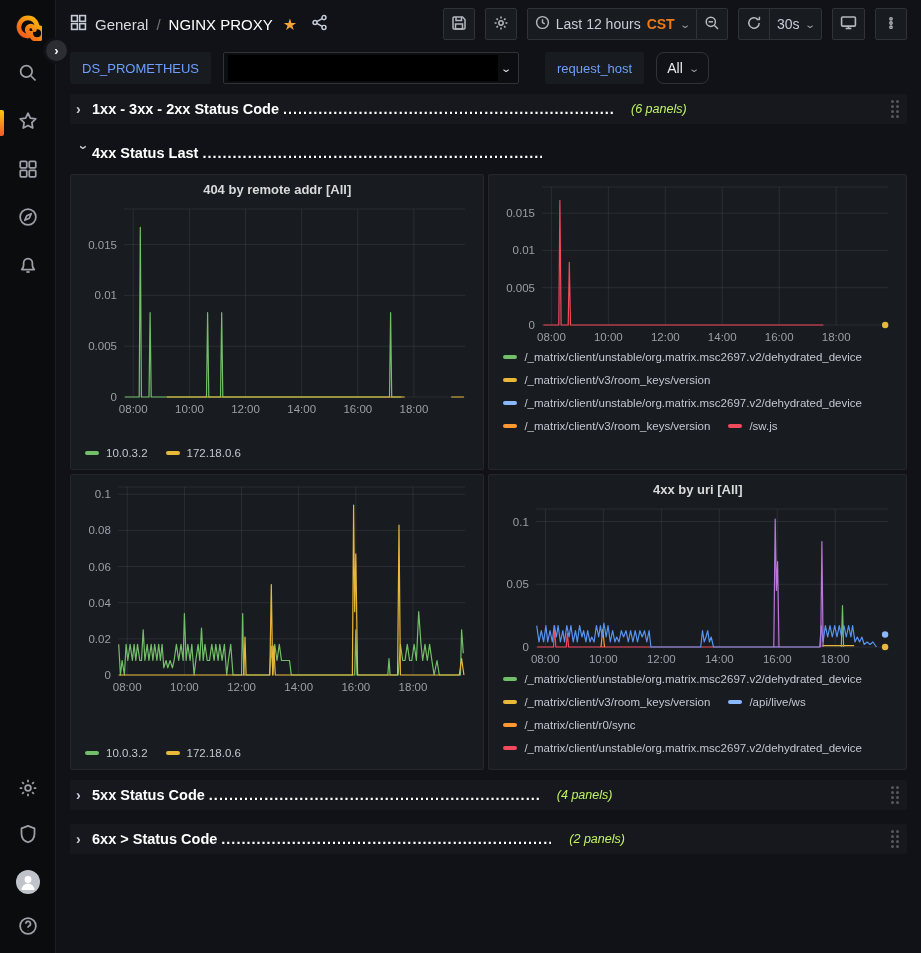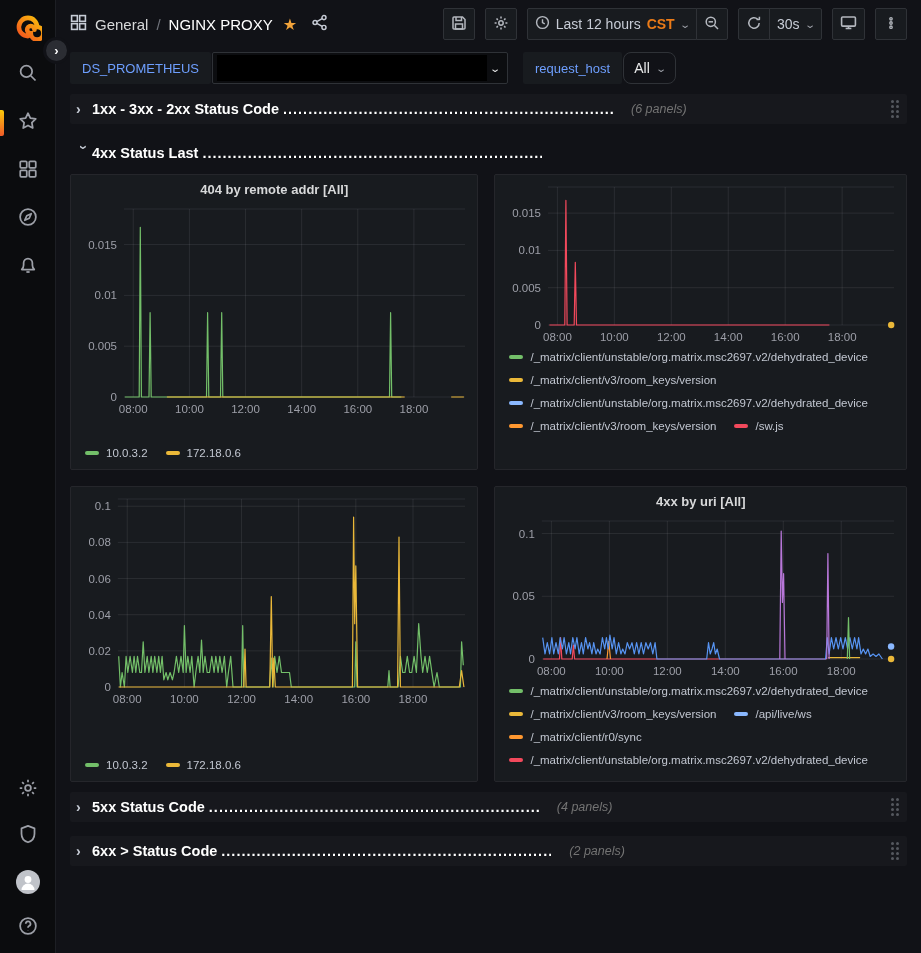--- a/index.html
+++ b/index.html
@@ -36,45 +36,45 @@
   .tb-group { display:flex; }
   .tb-btn { height:32px; min-width:32px; padding:0 7px; background:#181b1f; border:1px solid #2f3237;
     display:flex; align-items:center; justify-content:center; gap:6px; color:#c7ccd6; font-size:14px; cursor:pointer; border-radius:2px; }
   .tb-group .tb-btn { border-radius:0; }
   .tb-group .tb-btn:first-child { border-radius:2px 0 0 2px; }
   .tb-group .tb-btn:last-child { border-radius:0 2px 2px 0; margin-left:-1px; }
   .tb-btn svg { stroke:#b4b8bf; fill:none; stroke-width:1.5; }
   .tz { color:#eb7b18; font-size:14px; font-weight:bold; }
   .caret { font-size:10px; color:#9da0a8; transform:scaleX(1.4); }
 
-  .submenu { height:40px; display:flex; align-items:center; gap:1px; padding:0 14px; flex-shrink:0; }
+  .submenu { height:40px; display:flex; align-items:center; gap:12px; padding:0 14px; flex-shrink:0; }
   .chip-label { height:32px; display:flex; align-items:center; padding:0 12px; background:#181b1f;
     color:#6e9fff; font-size:13px; font-weight:500; border-radius:2px; }
   .var-drop { height:32px; width:296px; border:1px solid #2f3237; background:#0c0d10; display:flex;
     align-items:center; border-radius:2px; margin-right:14px; cursor:pointer; }
   .redaction { height:26px; flex:1; margin:0 4px; background:#000; }
   .all-drop { height:32px; border:1px solid #2f3237; display:flex; align-items:center; gap:7px;
     padding:0 10px; color:#e8e9ea; font-size:14px; border-radius:8px; cursor:pointer; }
 
   .dashboard { flex:1; padding:6px 14px 0; overflow:hidden; }
 
   .row-header { height:30px; display:flex; align-items:center; padding:0 8px 0 6px; margin-bottom:6px;
     border-radius:2px; cursor:pointer; }
   .row-header.shaded { background:#17181d; }
   .row-chev { color:#c7ccd6; font-size:14px; font-weight:bold; width:16px; }
   .row-chev.open { display:inline-block; transform:rotate(90deg); }
   .row-title { font-size:14.5px; font-weight:bold; color:#fff; white-space:nowrap; }
   .row-leader { font-size:14.5px; font-weight:bold; color:#fff; letter-spacing:1px; margin-left:4px;
     overflow:hidden; white-space:nowrap; max-width:330px; }
-  .row-note { font-size:12.5px; font-style:italic; color:#737373; margin-left:18px; white-space:nowrap; }
+  .row-note { font-size:12.5px; font-style:italic; color:#bef264; margin-left:18px; white-space:nowrap; }
   .drag-handle { margin-left:auto; display:grid; grid-template-columns:repeat(2,3px); gap:2px; cursor:grab; }
   .drag-handle i { width:3px; height:3px; background:#55585f; border-radius:50%; }
   .rh-gap { height:8px; }
 
-  .panels { display:grid; grid-template-columns:1fr 1.01fr; gap:16px; margin:2px 0 10px; }
+  .panels { display:grid; grid-template-columns:1fr 1.01fr; gap:4px; margin:2px 0 10px; }
   .panel { height:296px; background:#181b1f; border:1px solid #25262b; border-radius:2px;
     padding:4px 8px; display:flex; flex-direction:column; overflow:hidden; }
   .panel-title { height:22px; line-height:22px; text-align:center; font-size:13px; font-weight:bold;
     color:#d8d9da; cursor:pointer; white-space:nowrap; }
   .chart { width:100%; }
   .chart.tall { height:218px; }
   .chart.short { height:168px; }
   .legend { display:flex; flex-wrap:wrap; column-gap:18px; row-gap:11px; padding:4px 4px 0 6px;
     font-size:11.5px; color:#c2c7d1; overflow:hidden; }
   .legend.bottom { margin-top:auto; padding-bottom:6px; }

